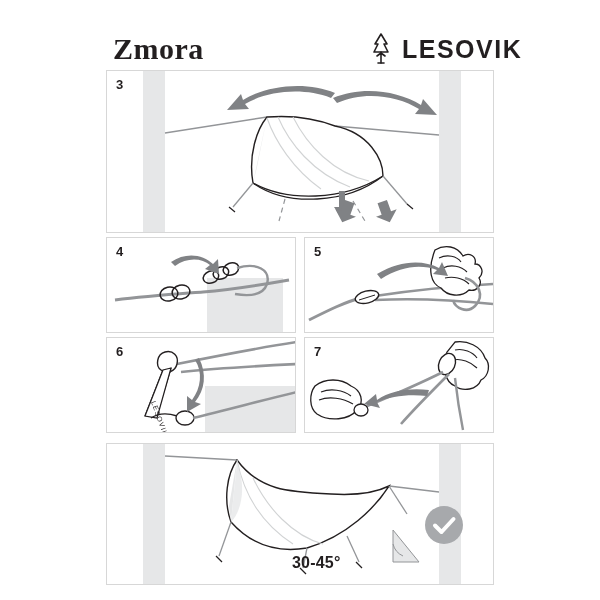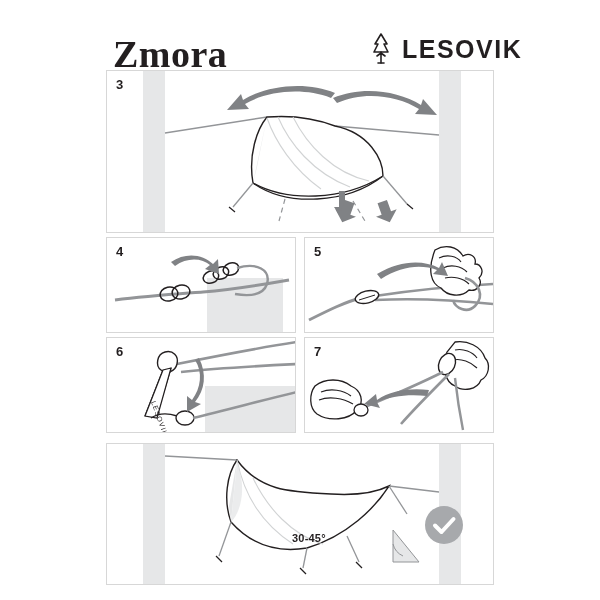--- a/index.html
+++ b/index.html
@@ -28,21 +28,21 @@
     left: 0;
     width: 600px;
     height: 48px;
   }
   .brand-title {
     position: absolute;
     left: 113px;
     top: 18px;
     font-family: "Liberation Serif", serif;
     font-weight: bold;
-    font-size: 38px;
+    font-size: 30px;
     letter-spacing: 0.5px;
     color: #231f20;
   }
   .logo-group {
     position: absolute;
     left: 368px;
     top: 18px;
     display: flex;
     align-items: center;
     gap: 8px;
@@ -88,22 +88,22 @@
   #panel3      { left: 106px; top: 70px;  width: 388px; height: 163px; }
   #panel4      { left: 106px; top: 237px; width: 190px; height: 96px;  }
   #panel5      { left: 304px; top: 237px; width: 190px; height: 96px;  }
   #panel6      { left: 106px; top: 337px; width: 190px; height: 96px;  }
   #panel7      { left: 304px; top: 337px; width: 190px; height: 96px;  }
   #panel-final { left: 106px; top: 443px; width: 388px; height: 142px; }
 
   .angle-label {
     position: absolute;
     left: 292px;
-    top: 532px;
-    font-size: 11px;
+    top: 554px;
+    font-size: 16px;
     font-weight: bold;
     color: #231f20;
     z-index: 8;
     letter-spacing: 0.2px;
   }
   .check-badge {
     position: absolute;
     left: 424px;
     top: 505px;
     width: 40px;

